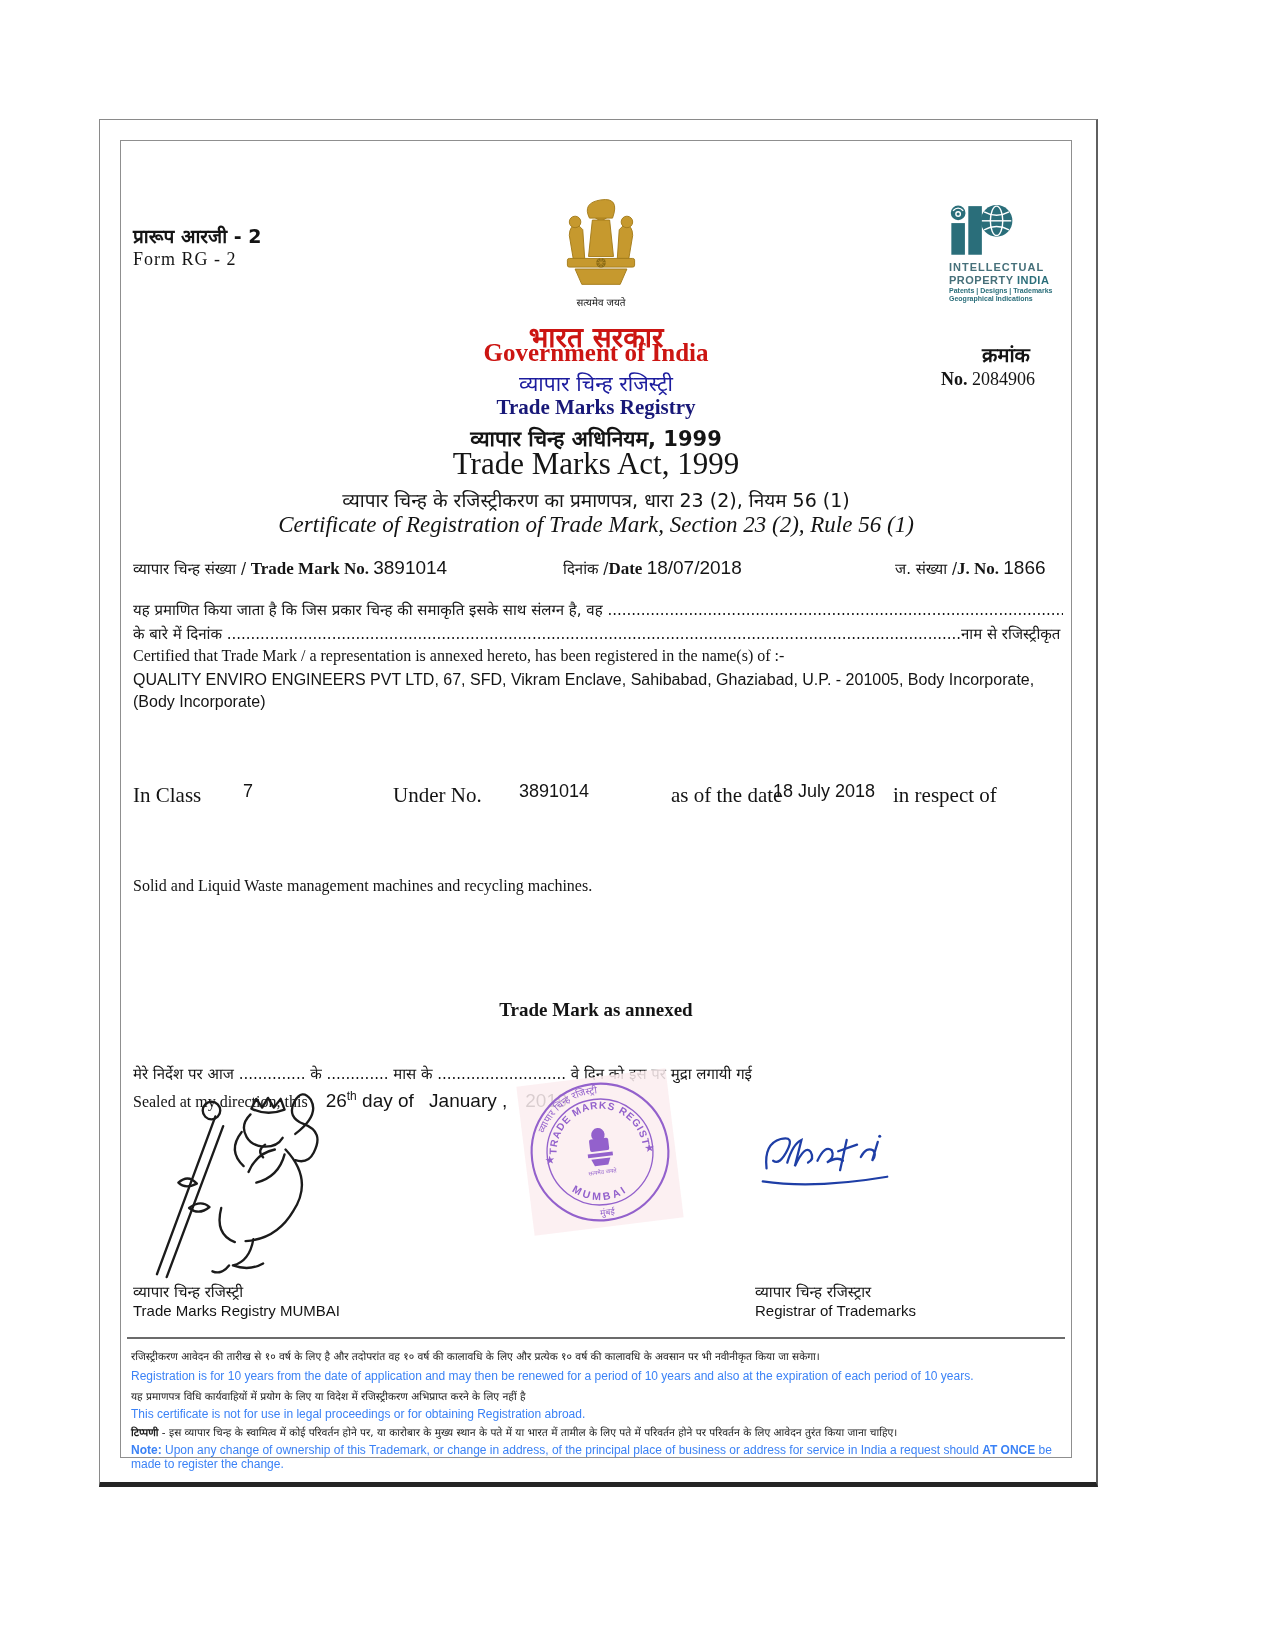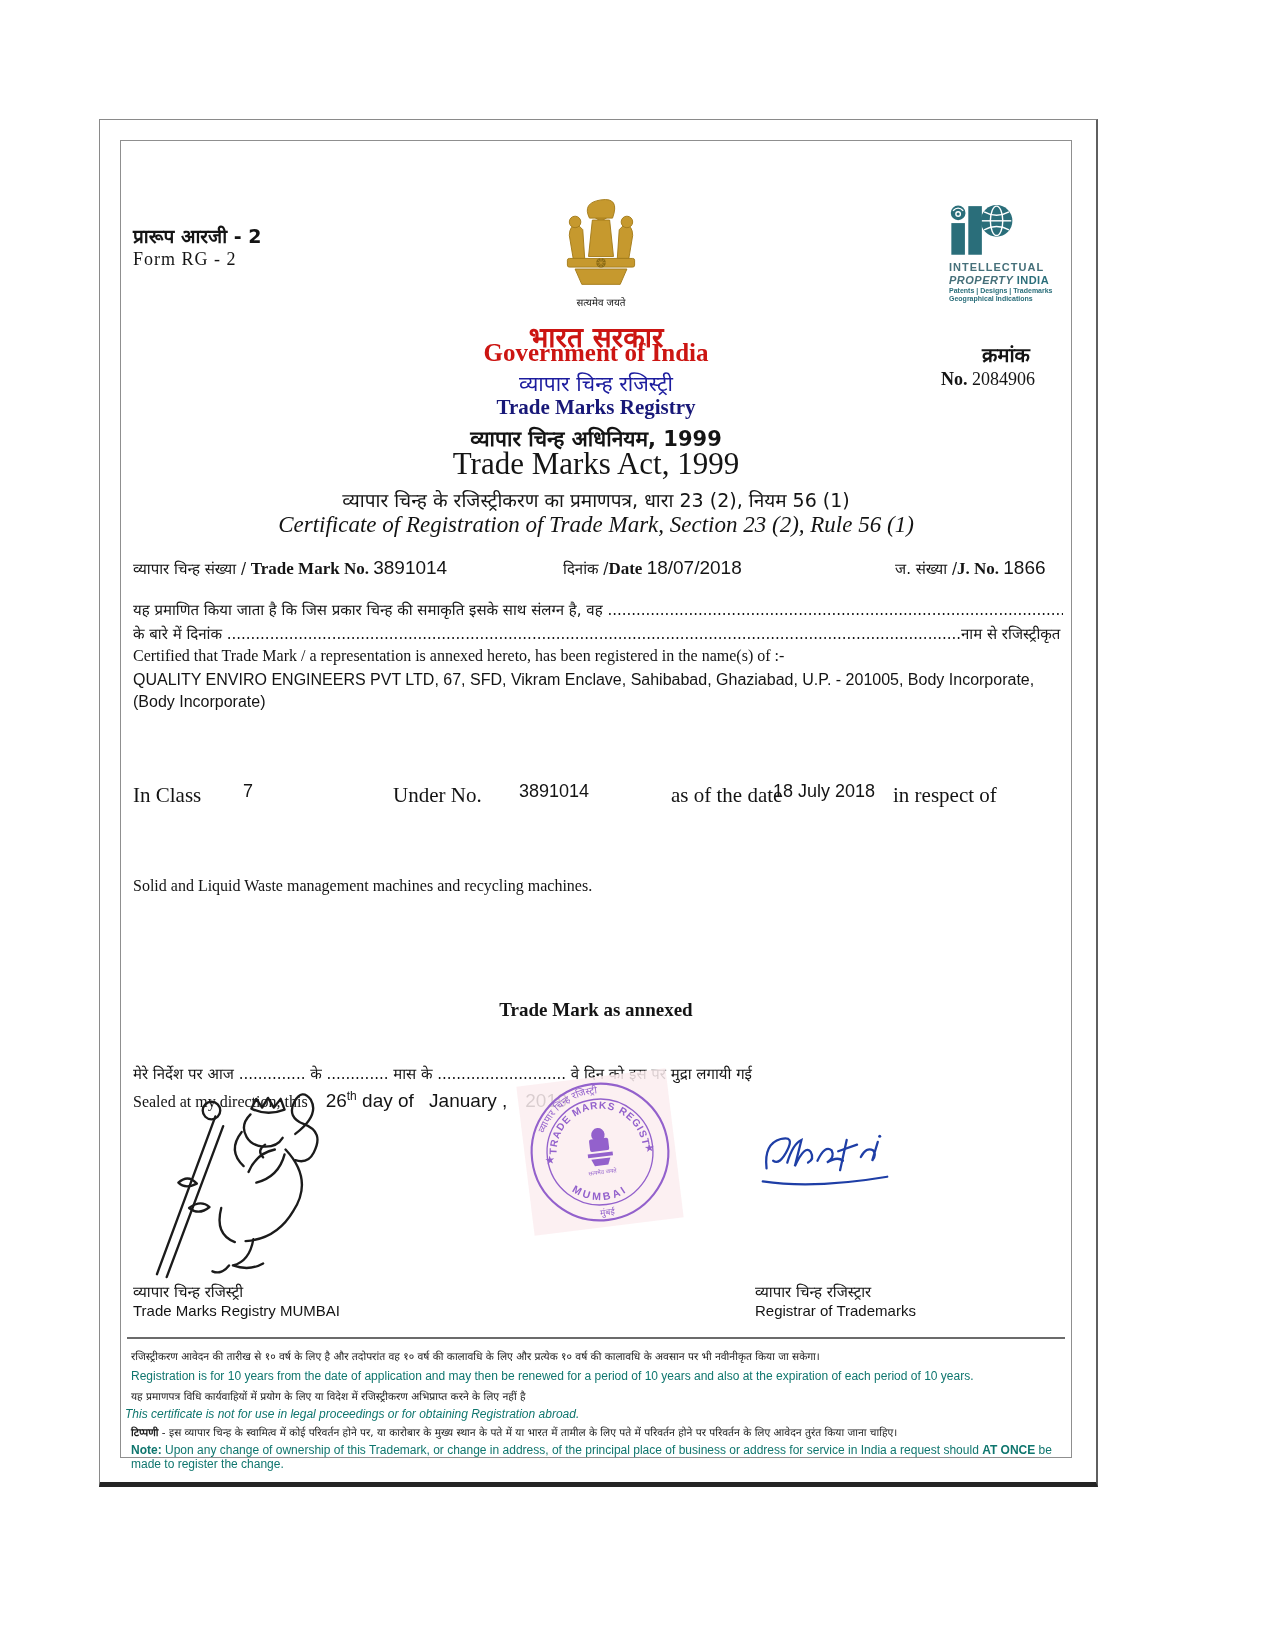--- a/index.html
+++ b/index.html
@@ -26,21 +26,21 @@
   .h-govt-hi{font-size:28px;}
   .h-govt-en{font-size:25px;}
   .h-reg-hi{font-size:21px;}
   .h-reg-en{font-size:21px;}
   .h-act-hi{font-size:21px;}
   .h-act-en{font-size:31px;}
   .h-cert-hi{font-size:19px;}
   .h-cert-en{font-size:23px;}
 
   .iplogo-text1{font-size:11px;letter-spacing:1px;color:#46707a;font-weight:bold;line-height:13px;}
-  .iplogo-text2 .lt{color:#46707a;font-weight:bold;font-style:italic;}
+  .iplogo-text2 .lt{color:#46707a;font-weight:bold;}
   .iplogo-text2 .hv{color:#2a6e7a;font-weight:bold;}
   .iplogo-text3{font-size:7px;color:#2a6e7a;font-weight:bold;line-height:8px;}
 
   .fld-hi{font-size:15px;}
   .fld-lab{font-size:17px;font-weight:bold;}
   .fld-val{font-family:"Liberation Sans",sans-serif;font-size:19px;}
 
   .body-hi{font-size:15px;}
   .body-en{font-size:16px;}
   .owner{font-family:"Liberation Sans",sans-serif;font-size:16px;line-height:22px;}
@@ -51,21 +51,21 @@
 
   .sealed-prefix{font-size:16px;}
   .sealed-val{font-family:"Liberation Sans",sans-serif;font-size:19px;}
   sup{font-size:12px;}
 
   .sig-lab-hi{font-size:15px;}
   .sig-lab-en{font-size:15px;}
 
   .footer-rule{border-top:2px solid #6b6b6b;}
   .foot-hi{font-size:10.5px;color:#1a1a1a;}
-  .foot-en{font-size:12px;color:#0f766e;font-family:"Liberation Sans",sans-serif;}
+  .foot-en{font-size:12px;color:#3b82f6;font-family:"Liberation Sans",sans-serif;}
 </style>
 </head>
 <body>
 
 <div class="page">
   <div class="frame-outer">
   <div class="frame-inner">
 
     <div class="abs hi form-label-hi" style="left:12px;top:82px;">प्रारूप आरजी - 2</div>
     <div class="abs serif form-label-en" style="left:12px;top:108px;">Form RG - 2</div>
@@ -223,19 +223,19 @@
 
     <div class="abs hi sig-lab-hi" style="left:12px;top:1140px;">व्यापार चिन्ह रजिस्ट्री</div>
     <div class="abs sans sig-lab-en" style="left:12px;top:1161px;">Trade Marks Registry  MUMBAI</div>
     <div class="abs hi sig-lab-hi" style="left:634px;top:1140px;">व्यापार चिन्ह रजिस्ट्रार</div>
     <div class="abs sans sig-lab-en" style="left:634px;top:1161px;">Registrar of Trademarks</div>
 
     <div class="abs footer-rule" style="left:6px;right:6px;top:1196px;"></div>
     <div class="abs hi foot-hi" style="left:10px;top:1208px;width:930px;">रजिस्ट्रीकरण आवेदन की तारीख से १० वर्ष के लिए है और तदोपरांत वह १० वर्ष की कालावधि के लिए और प्रत्येक १० वर्ष की कालावधि के अवसान पर भी नवीनीकृत किया जा सकेगा।</div>
     <div class="abs foot-en" style="left:10px;top:1228px;width:930px;">Registration is for 10 years from the date of application and may then be renewed for a period of 10 years and also at the expiration of each period of 10 years.</div>
     <div class="abs hi foot-hi" style="left:10px;top:1248px;width:930px;">यह प्रमाणपत्र विधि कार्यवाहियों में प्रयोग के लिए या विदेश में रजिस्ट्रीकरण अभिप्राप्त करने के लिए नहीं है</div>
-    <div class="abs foot-en" style="left:4px;top:1266px;width:930px;font-style:italic;">This certificate is not for use in legal proceedings or for obtaining Registration abroad.</div>
+    <div class="abs foot-en" style="left:10px;top:1266px;width:930px;">This certificate is not for use in legal proceedings or for obtaining Registration abroad.</div>
     <div class="abs foot-hi" style="left:10px;top:1284px;width:934px;"><span class="hi b">टिप्पणी</span><span class="hi"> - इस व्यापार चिन्ह के स्वामित्व में कोई परिवर्तन होने पर, या कारोबार के मुख्य स्थान के पते में या भारत में तामील के लिए पते में परिवर्तन होने पर परिवर्तन के लिए आवेदन तुरंत किया जाना चाहिए।</span></div>
     <div class="abs foot-en" style="left:10px;top:1302px;width:934px;"><span class="b">Note:</span><span> Upon any change of ownership of this Trademark, or change in address, of the principal place of business or address for service in India a request should </span><span class="b">AT ONCE</span><span> be made to register the change.</span></div>
 
   </div>
   </div>
 </div>
 
 </body></html>

